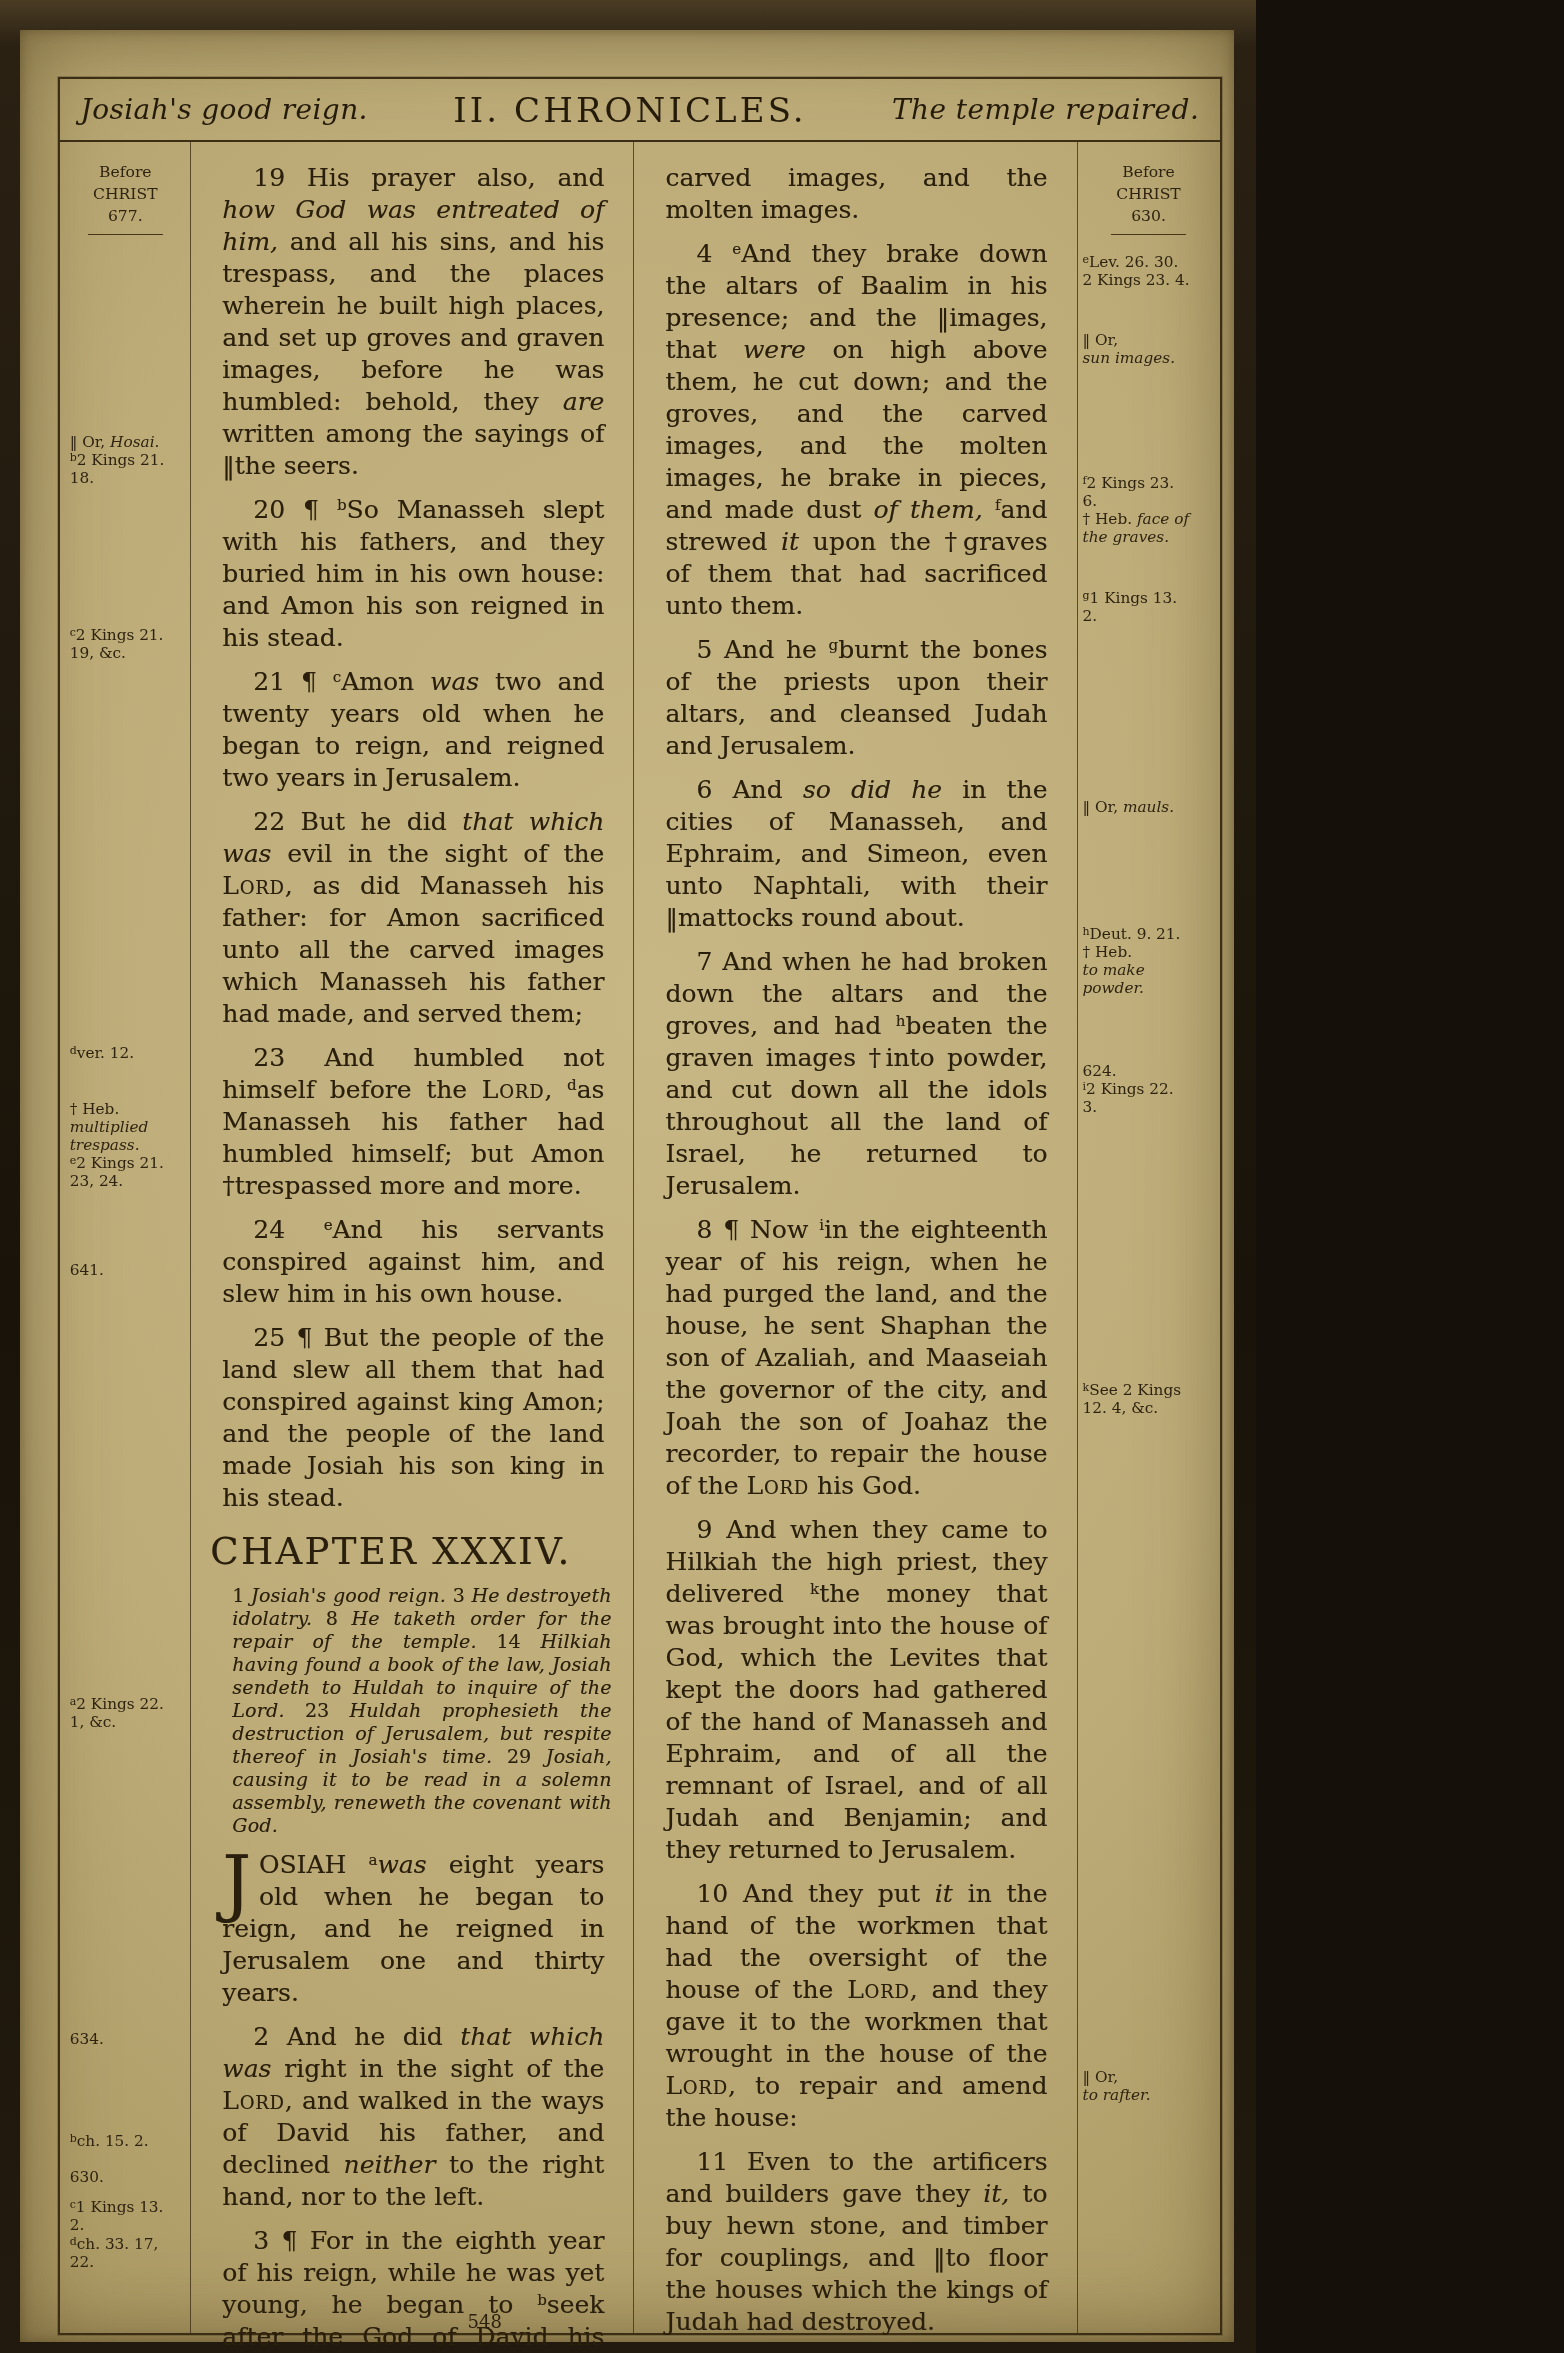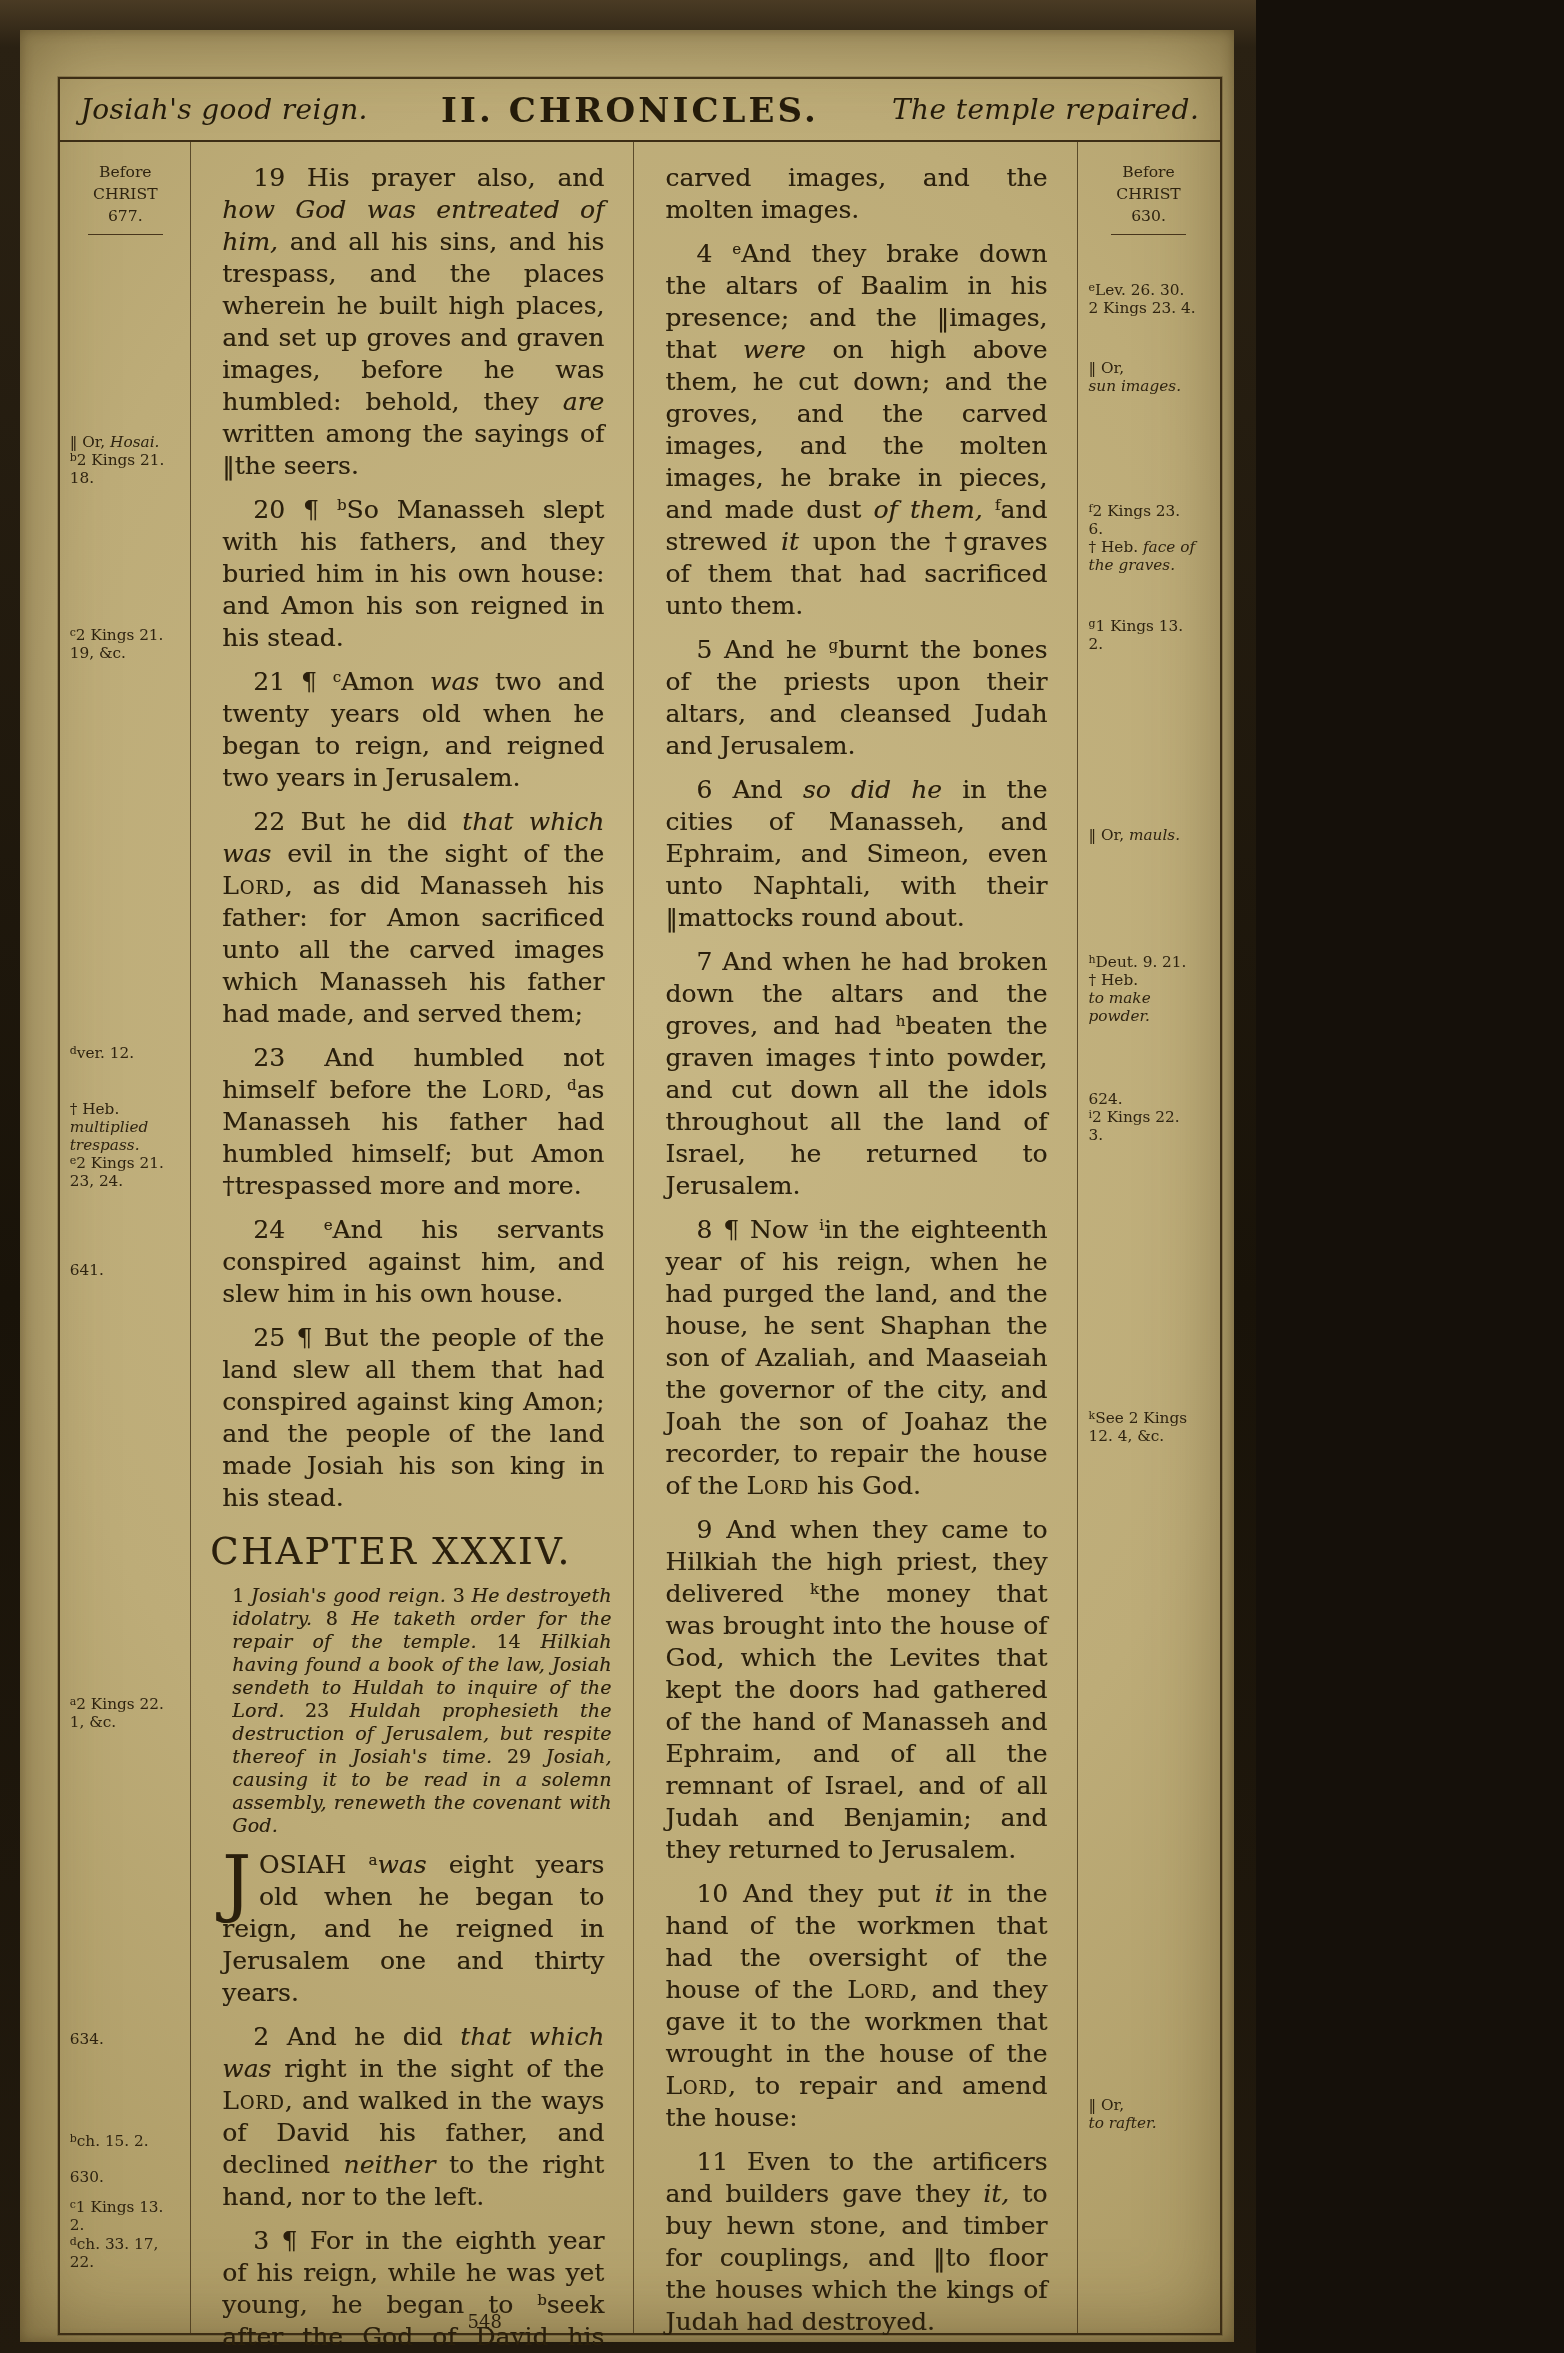--- a/index.html
+++ b/index.html
@@ -17,33 +17,33 @@
     position:absolute;left:38px;top:47px;right:12.5px;bottom:6.3px;
     border:2.3px solid #3c2d15;
     box-shadow:0 0 0 0.8px rgba(60,45,20,.35);
   }
   .running-head{
     display:flex;justify-content:space-between;align-items:center;
     height:61px;border-bottom:2.3px solid #3c2d15;padding:0 20.3px;
     color:#241b0a;
   }
   .rh-left,.rh-right{font-style:italic;font-size:28px;letter-spacing:0.4px;}
-  .rh-center{font-size:34px;font-weight:700;letter-spacing:3.1px;text-align:right;}
+  .rh-center{font-size:34px;font-weight:400;letter-spacing:3.1px;text-align:right;}
   .columns{position:relative;display:flex;height:calc(100% - 63px);color:#2a1f0c;}
   .notes-col{position:relative;font-size:15.3px;line-height:18px;color:#2e2310;}
   .notes-left{width:130px;}
   .notes-right{width:142px;border-left:1.6px solid rgba(66,50,24,.8);}
   .text-col{flex:1;padding:7.8px 17px 0 19px;font-size:25px;line-height:32px;text-align:justify;
     text-shadow:0.2px 0.2px 0.5px rgba(40,28,8,.45);}
   .text-col:nth-child(2){border-left:1.6px solid rgba(66,50,24,.8);}
   .text-col:nth-child(3){border-left:1.6px solid rgba(66,50,24,.8);}
   .notes-head{text-align:center;padding-top:19px;font-size:15.6px;line-height:22px;}
   .notes-rule{width:75px;border-top:1.6px solid #47351c;margin:7px auto 0;}
   .margin-note{position:absolute;left:9.4px;right:3.1px;}
-  .notes-right .margin-note{left:11px;margin-top:28px;}
+  .notes-right .margin-note{left:5px;}
   p{margin:12px;}
   .verse{text-indent:31px;}
   .cont{text-indent:0;}
   .chapter-heading{text-indent:0;text-align:left;font-size:37px;letter-spacing:2.3px;margin:22px 0 16px;}
   .chapter-summary{font-size:19px;line-height:23px;padding:0 4.7px 0 22px;margin:0 0 11px;text-indent:0;}
   .chapter-summary i{letter-spacing:0.2px;}
   .dropcap-para{text-indent:0;}
   .dropcap{float:left;font-size:72px;line-height:56px;padding:6.3px 7.8px 0 0;}
   sup.ref{font-size:15px;line-height:0;vertical-align:7.8px;font-style:normal;}
   .notes-col sup.ref{font-size:11px;vertical-align:3.9px;}

